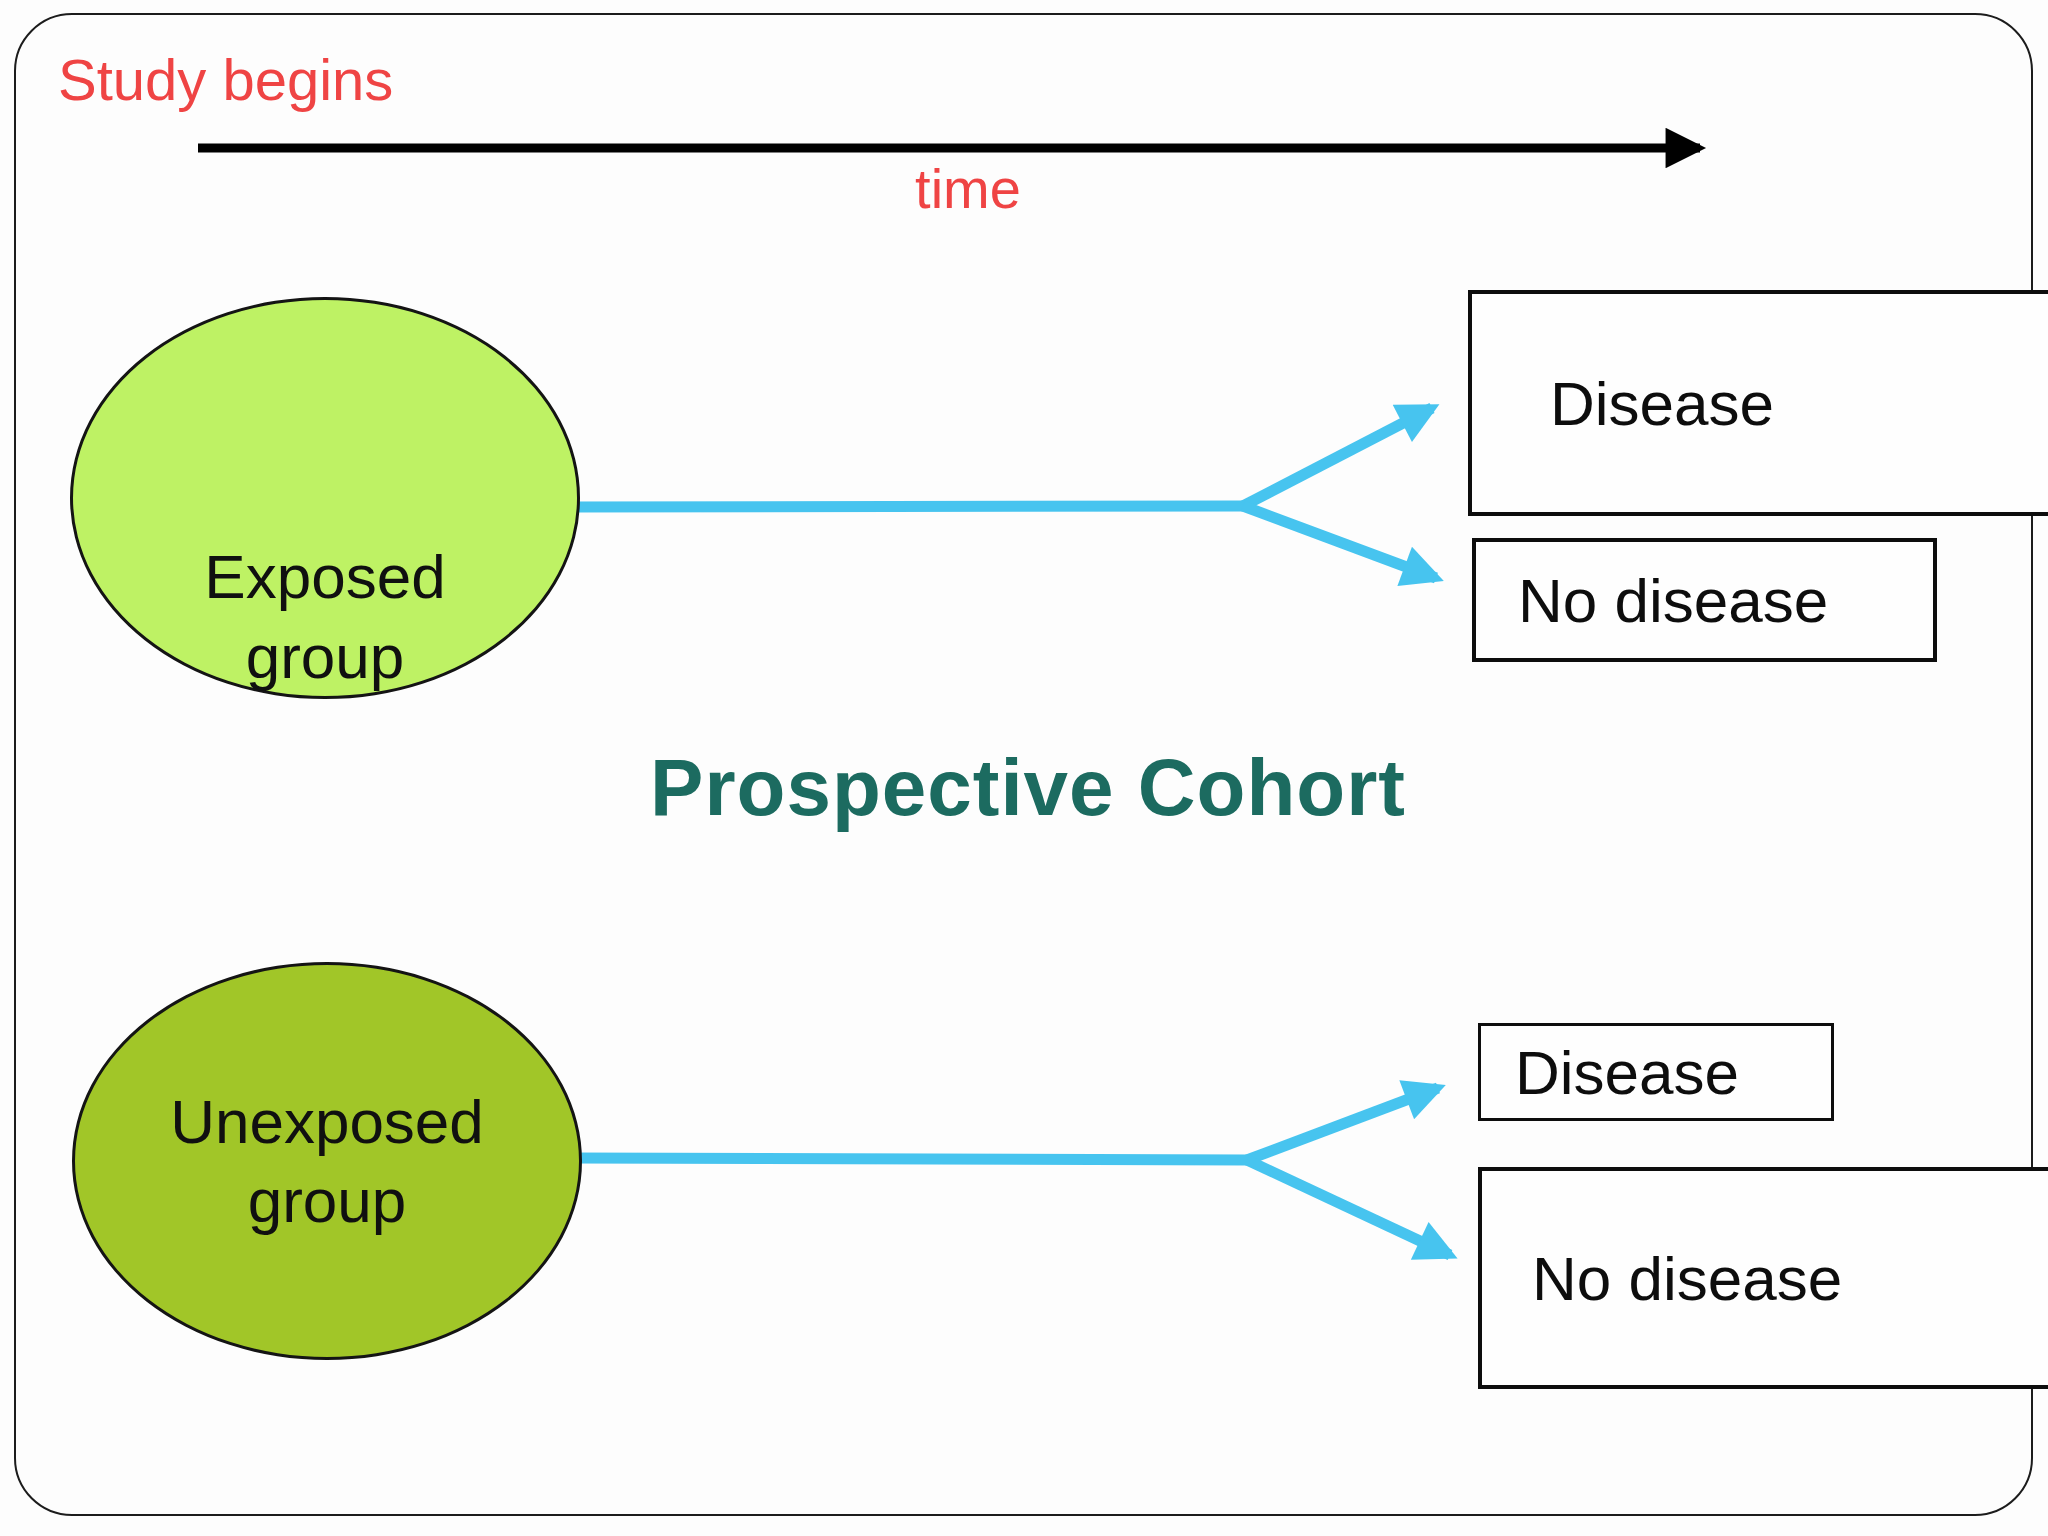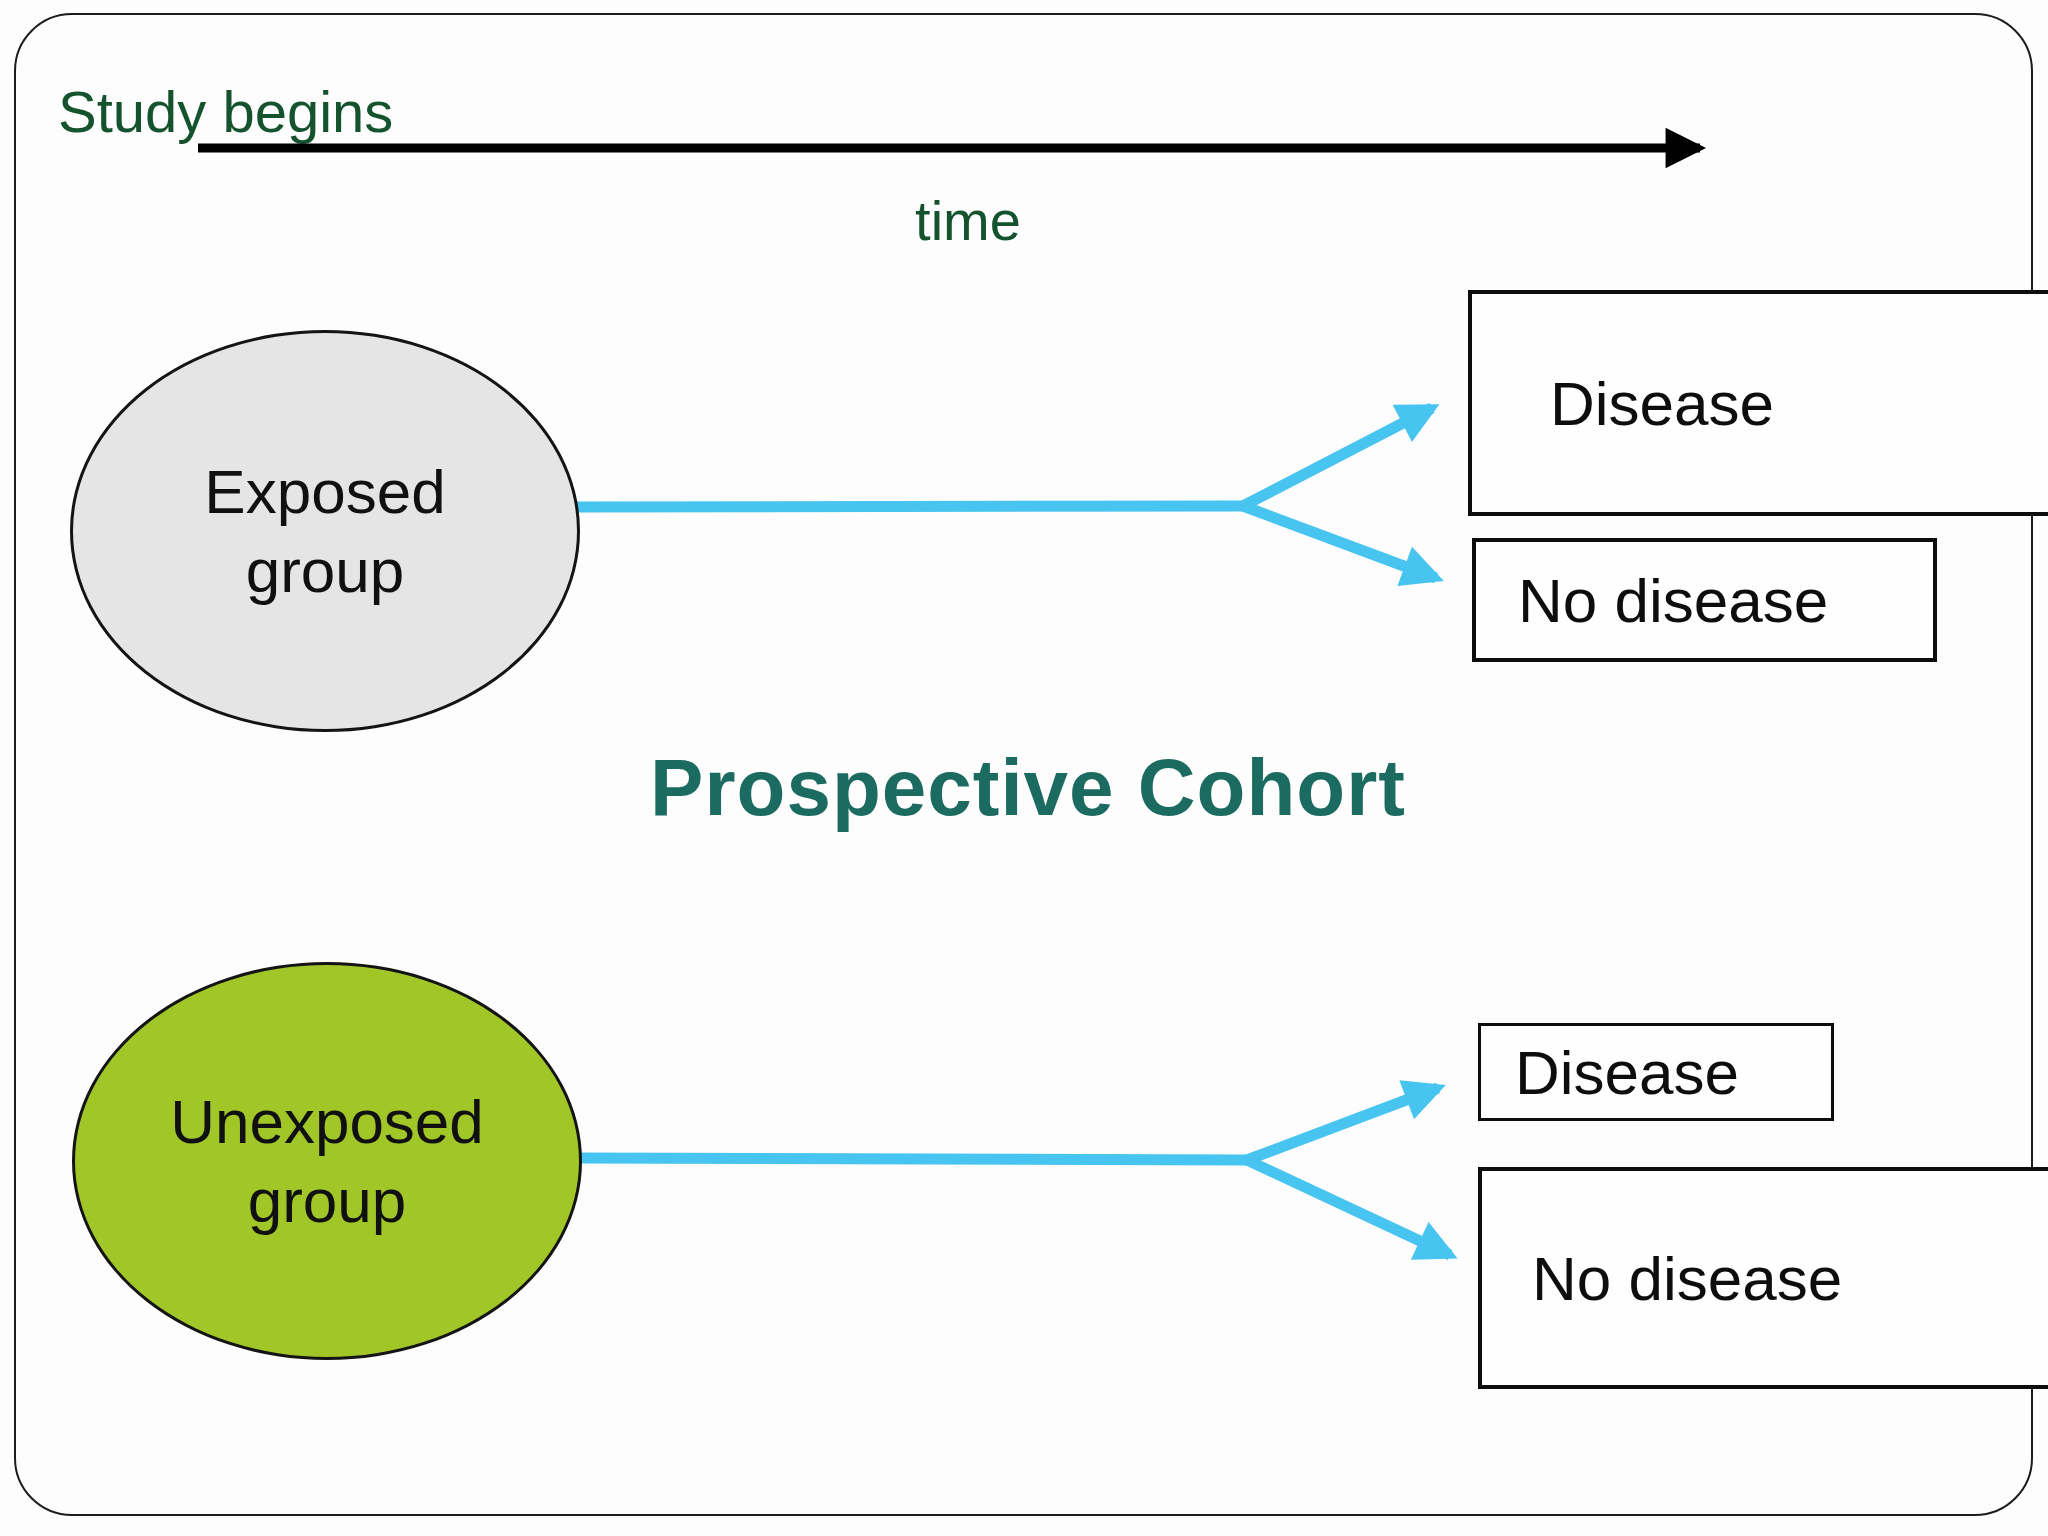--- a/index.html
+++ b/index.html
@@ -22,24 +22,23 @@
     left: 14px;
     top: 13px;
     width: 2015px;
     height: 1499px;
     border: 2px solid #1c1c1c;
     border-radius: 58px;
     background: transparent;
   }
   .label {
     position: absolute;
-    color: #14532d;
+    color: #ef4444;
     line-height: 1.1;
     white-space: nowrap;
-    margin-top: 32px;
   }
   .study-begins {
     left: 58px;
     top: 48px;
     font-size: 58px;
   }
   .outcomes {
     left: 1576px;
     top: 48px;
     font-size: 58px;
@@ -67,24 +66,25 @@
     align-items: center;
     justify-content: center;
     text-align: center;
     font-size: 62px;
     line-height: 1.28;
     color: #101010;
     white-space: pre-line;
   }
   .exposed-ellipse {
     left: 70px;
-    top: 330px;
+    top: 297px;
     width: 504px;
     height: 396px;
-    background: #e5e5e5;
+    background: #bef264;
+    align-items: flex-end;
   }
   .unexposed-ellipse {
     left: 72px;
     top: 962px;
     width: 504px;
     height: 392px;
     background: #a1c628;
   }
   .outcome-box {
     position: absolute;

